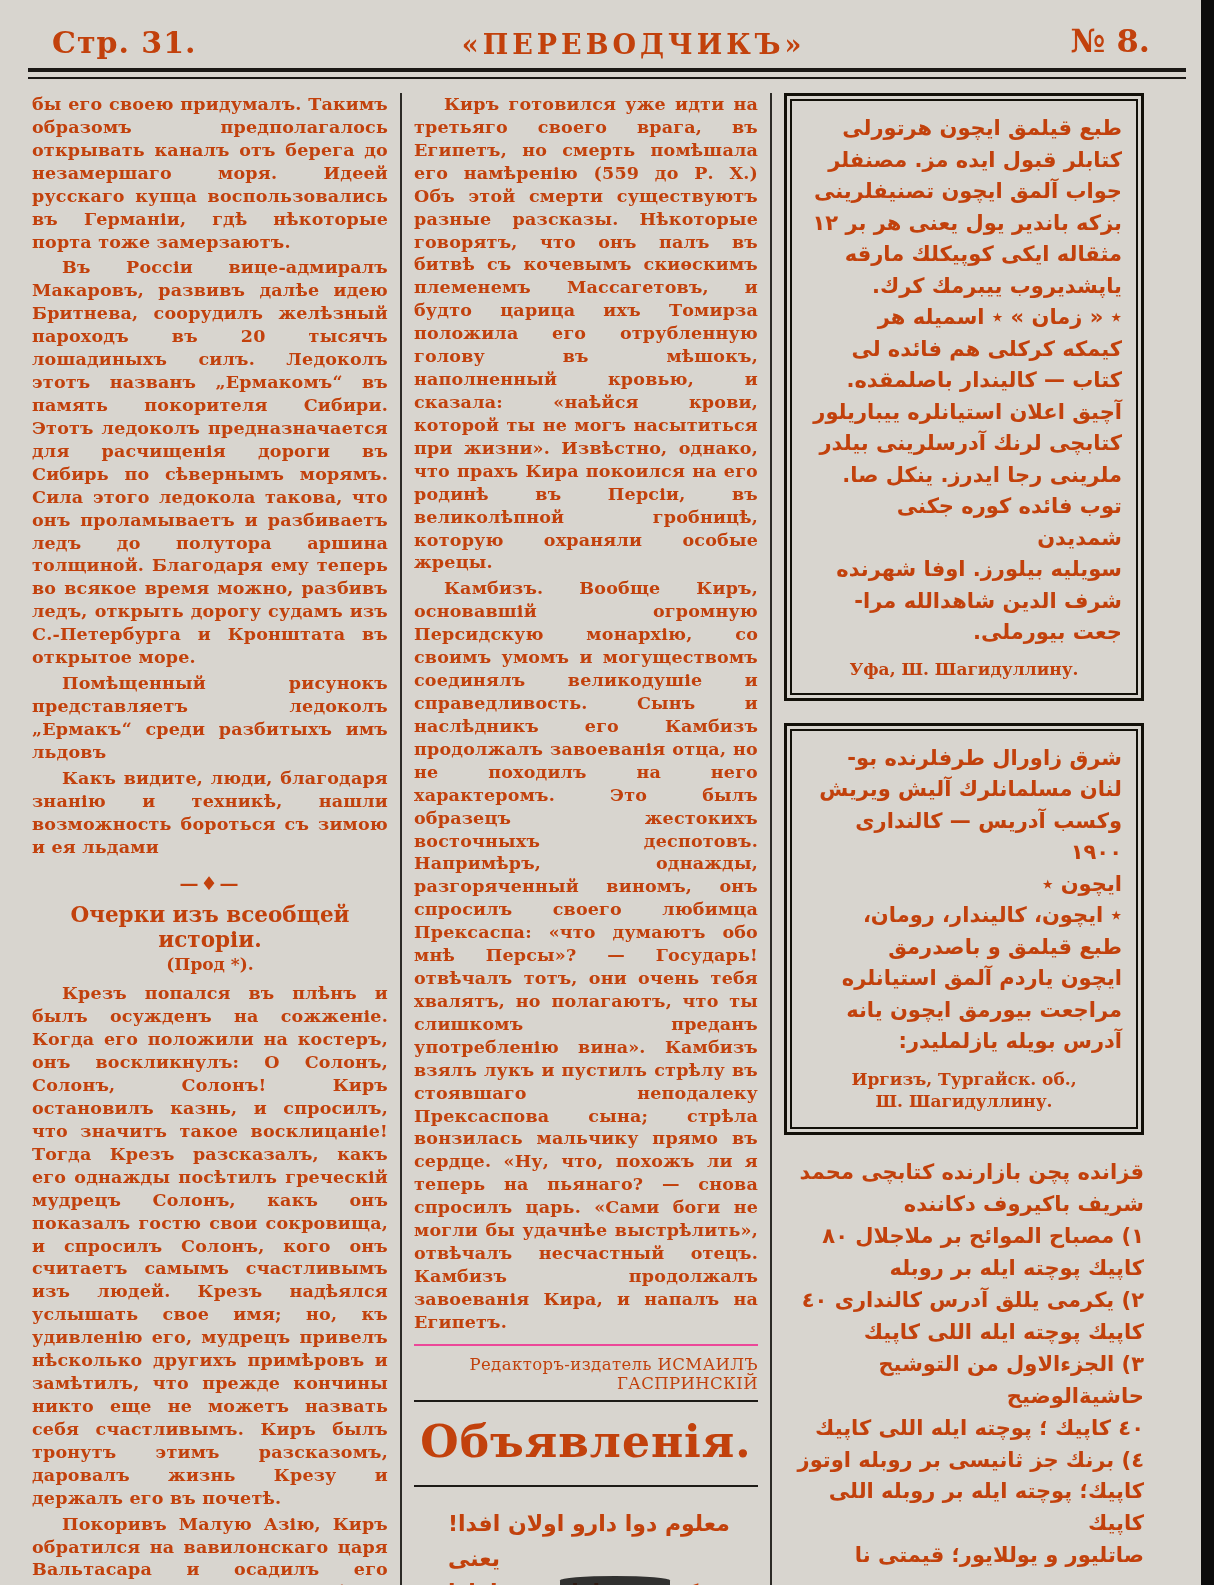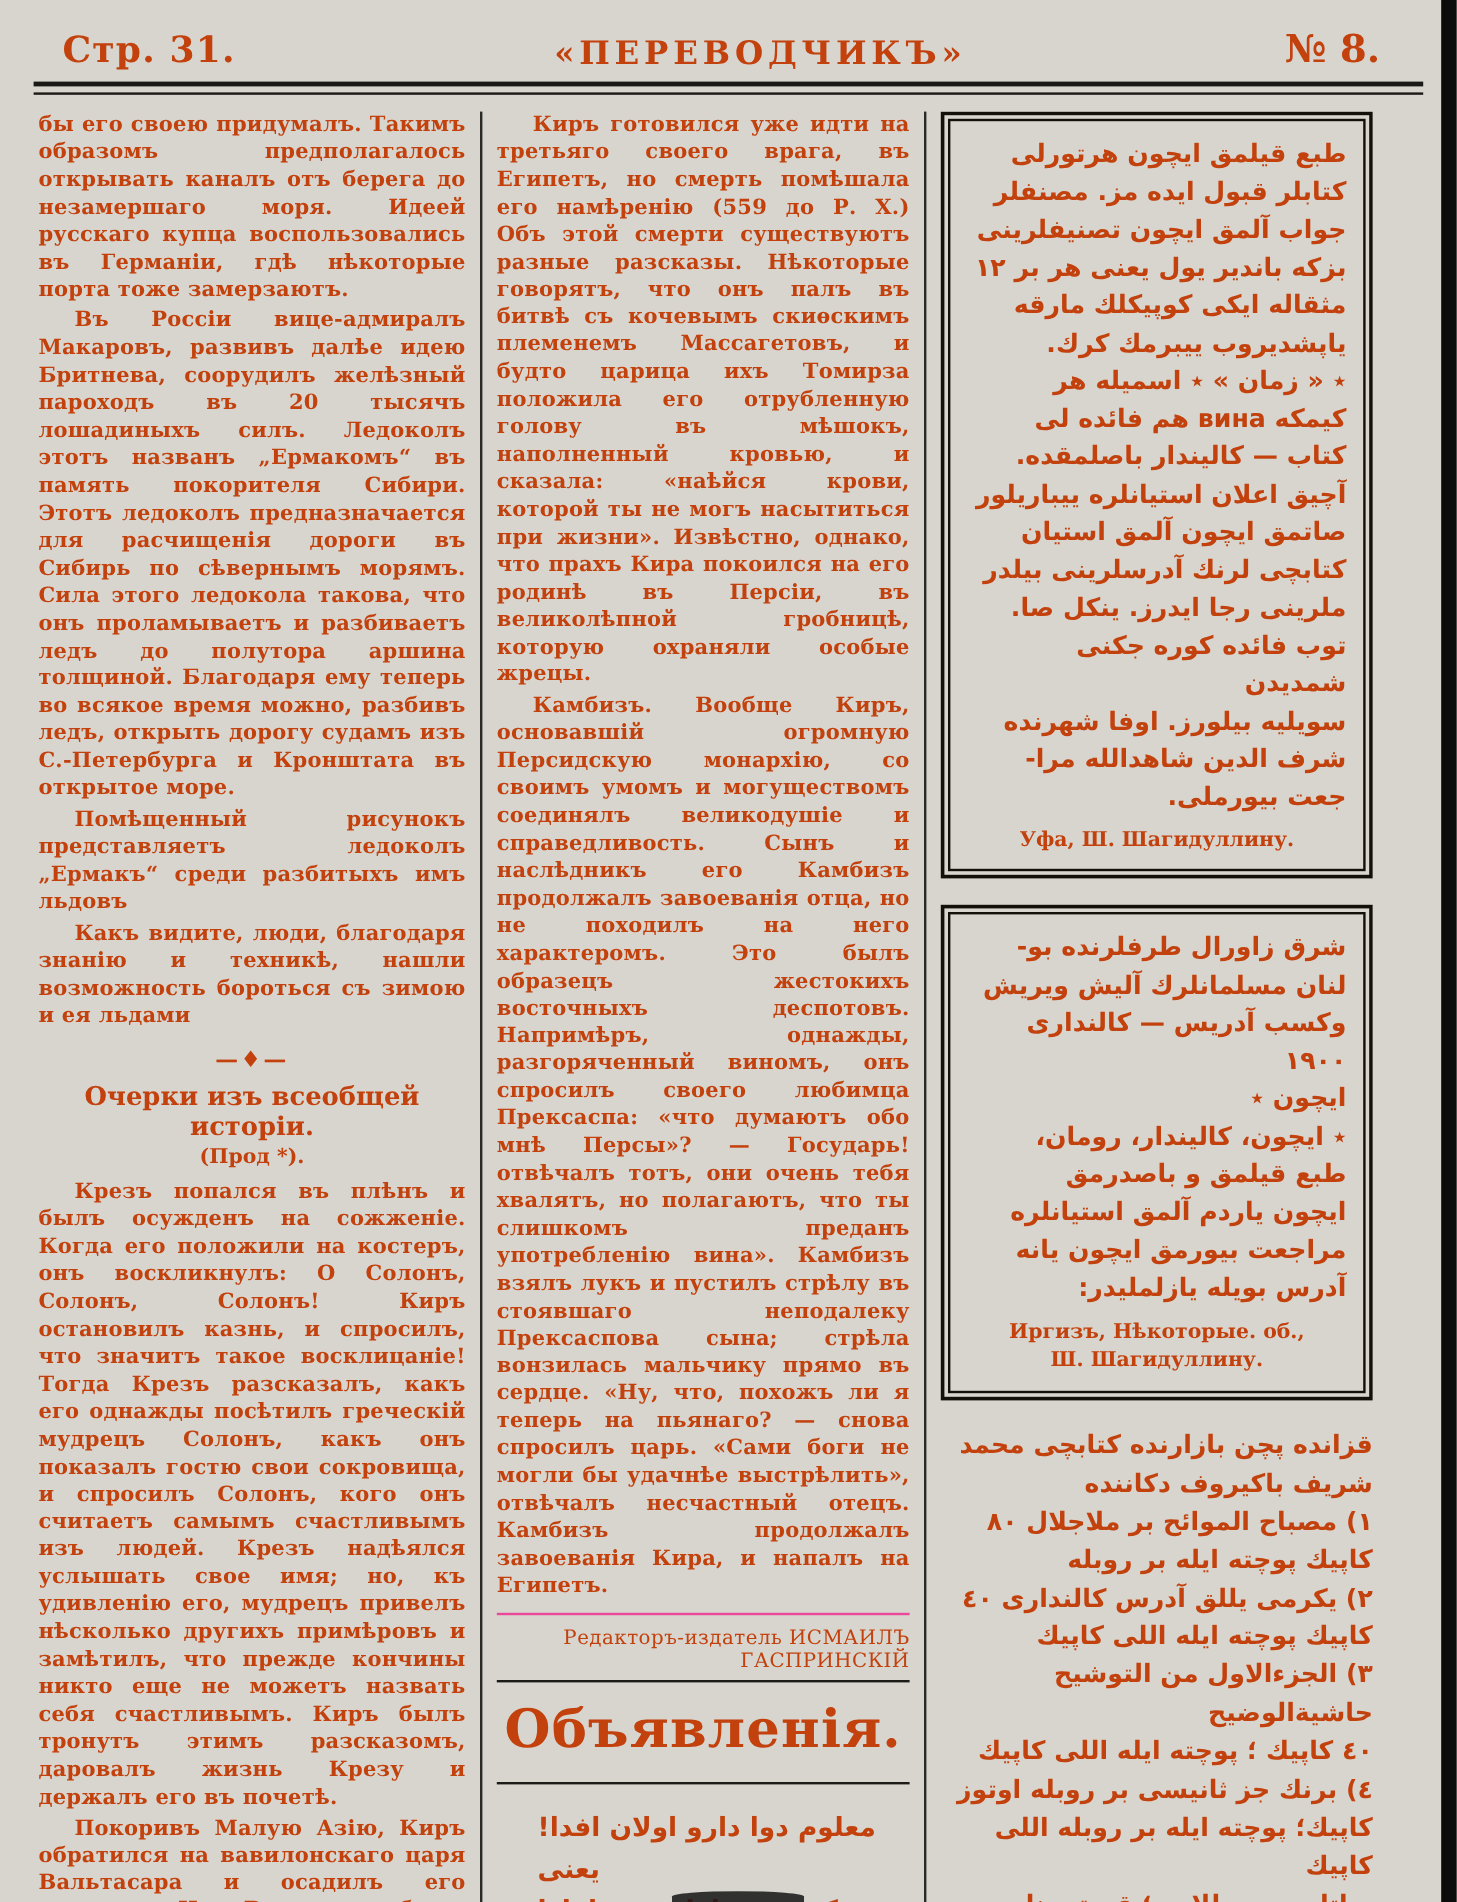--- a/index.html
+++ b/index.html
@@ -113,24 +113,23 @@
       <div class="adbox">
         <div class="adbox-inner">
           <div class="arabic">
               <div class="line">طبع قيلمق ايچون هرتورلى</div>
               <div class="line">كتابلر قبول ايده مز. مصنفلر</div>
               <div class="line">جواب آلمق ايچون تصنيفلرينى</div>
               <div class="line">بزكه باندير يول يعنى هر بر ١٢</div>
               <div class="line">مثقاله ايكى كوپيكلك مارقه</div>
               <div class="line">ياپشديروب ييبرمك كرك.</div>
               <div class="line">٭ « زمان » ٭ اسميله هر</div>
-              <div class="line">كيمكه вина هم فائده لى</div>
+              <div class="line">كيمكه كركلى هم فائده لى</div>
               <div class="line">كتاب — كاليندار باصلمقده.</div>
               <div class="line">آچيق اعلان استيانلره ييباريلور</div>
-              <div class="line">صاتمق ايچون آلمق استيان</div>
               <div class="line">كتابچى لرنك آدرسلرينى بيلدر</div>
               <div class="line">ملرينى رجا ايدرز. ينكل صا.</div>
               <div class="line">توب فائده كوره جكنى شمديدن</div>
               <div class="line">سويليه بيلورز. اوفا شهرنده</div>
               <div class="line">شرف الدين شاهدالله مرا-</div>
               <div class="line">جعت بيورملى.</div>
             </div>
           <div class="box-sig">Уфа, Ш. Шагидуллину.</div>
         </div>
       </div>
@@ -142,21 +141,21 @@
               <div class="line">لنان مسلمانلرك آليش ويريش</div>
               <div class="line">وكسب آدريس — كالندارى ١٩٠٠</div>
               <div class="line">ايچون ٭</div>
               <div class="line">٭ ايچون، كاليندار، رومان،</div>
               <div class="line">طبع قيلمق و باصدرمق</div>
               <div class="line">ايچون ياردم آلمق استيانلره</div>
               <div class="line">مراجعت بيورمق ايچون يانه</div>
               <div class="line">آدرس بويله يازلمليدر:</div>
             </div>
           <div class="box-sig two-line">
-            <div>Иргизъ, Нѣкоторые. об.,</div>
+            <div>Иргизъ, Тургайск. об.,</div>
             <div>Ш. Шагидуллину.</div>
           </div>
         </div>
       </div>
 
       <div class="arabic right-bottom">
           <div class="line">قزانده پچن بازارنده كتابچى محمد</div>
           <div class="line">شريف باكيروف دكاننده</div>
           <div class="line">١) مصباح الموائح بر ملاجلال ٨٠</div>
           <div class="line">كاپيك پوچته ايله بر روبله</div>

